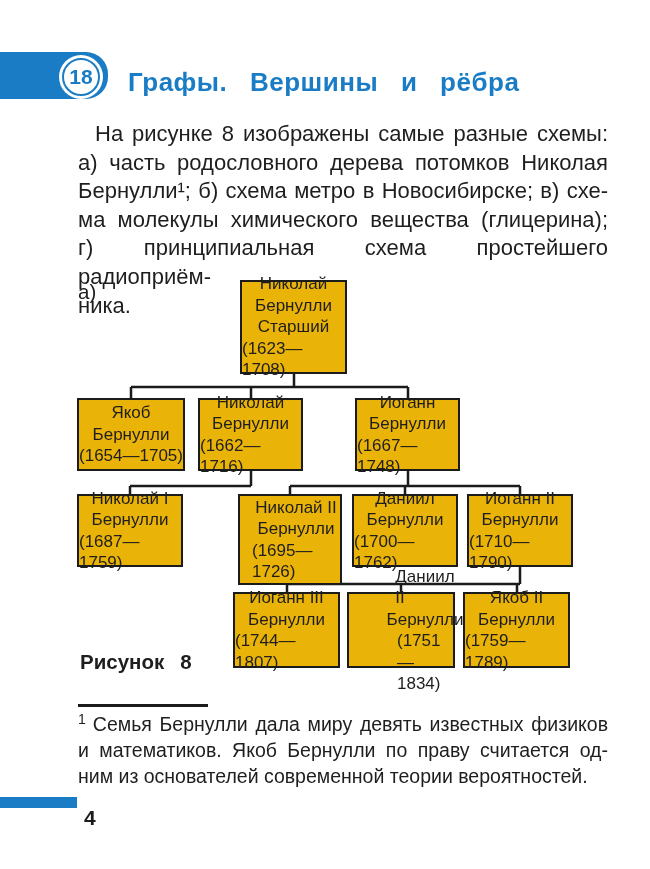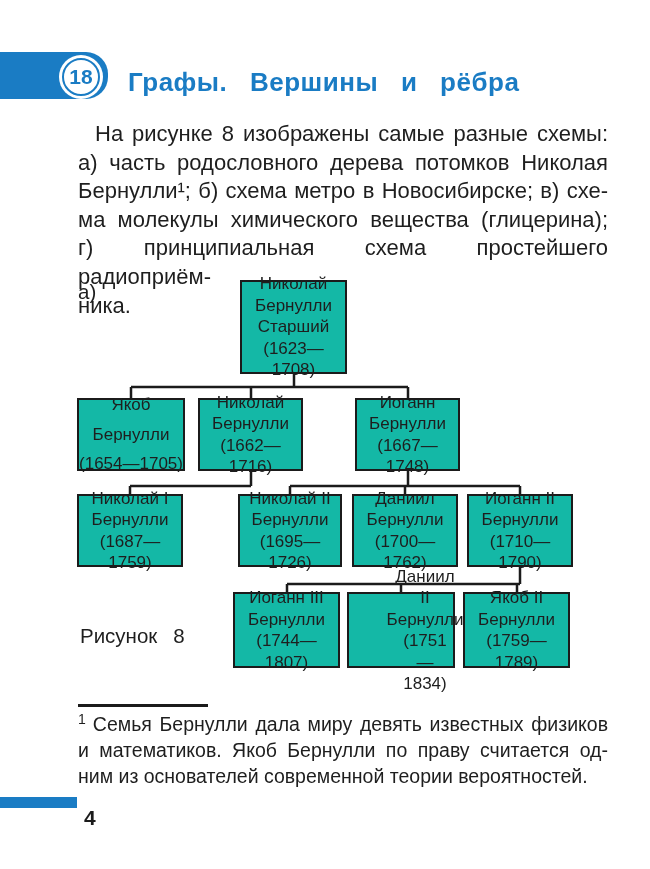--- a/index.html
+++ b/index.html
@@ -42,31 +42,31 @@
   .intro .line.first{padding-left:17px;}
   .intro .line.last{text-align-last:left;}
   
   .fig-label{
     position:absolute;left:78px;top:280px;
     font-size:20.5px;
   }
   .connectors{position:absolute;left:0;top:0;pointer-events:none;}
   .tbox{
     position:absolute;
-    background:#14b8a6;
+    background:#eab308;
     border:2.5px solid #1b1b1b;
     display:flex;flex-direction:column;
     align-items:center;justify-content:center;
-    text-align:center;
+    text-align:left;
     font-size:17px;line-height:21.5px;
     box-sizing:border-box;
   }
   .caption{
-    position:absolute;left:80px;top:624px;
-    font-size:20.5px;font-weight:normal;
+    position:absolute;left:80px;top:650px;
+    font-size:20.5px;font-weight:bold;
   }
   .caption .cap-num{margin-left:16px;}
   
   .fn-rule{
     position:absolute;left:78px;top:704px;
     width:130px;height:2.5px;background:#1b1b1b;
   }
   .footnote{
     position:absolute;left:78px;top:711px;width:530px;
     font-size:19.5px;line-height:26px;
@@ -115,42 +115,42 @@
       M520 567 V584 M287 584 H520 M287 584 V592 M401 584 V592 M517 584 V592"></path>
   </svg>
 
   <div class="tbox" style="left:240px;top:280px;width:107px;height:94px;">
     <div>Николай</div>
     <div>Бернулли</div>
     <div>Старший</div>
     <div>(1623—1708)</div>
   </div>
 
-  <div class="tbox" style="left:77px;top:398px;width:108px;height:73px;gap:8px;">
+  <div class="tbox" style="left:77px;top:398px;width:108px;height:73px;">
     <div>Якоб</div>
     <div>Бернулли</div>
     <div>(1654—1705)</div>
   </div>
   <div class="tbox" style="left:198px;top:398px;width:105px;height:73px;">
     <div>Николай</div>
     <div>Бернулли</div>
     <div>(1662—1716)</div>
   </div>
   <div class="tbox" style="left:355px;top:398px;width:105px;height:73px;">
     <div>Иоганн</div>
     <div>Бернулли</div>
     <div>(1667—1748)</div>
   </div>
 
   <div class="tbox" style="left:77px;top:494px;width:106px;height:73px;">
     <div>Николай I</div>
     <div>Бернулли</div>
     <div>(1687—1759)</div>
   </div>
-  <div class="tbox" style="left:238px;top:494px;width:104px;height:73px;">
+  <div class="tbox" style="left:238px;top:494px;width:104px;height:91px;padding-left:12px;">
     <div>Николай II</div>
     <div>Бернулли</div>
     <div>(1695—1726)</div>
   </div>
   <div class="tbox" style="left:352px;top:494px;width:106px;height:73px;">
     <div>Даниил</div>
     <div>Бернулли</div>
     <div>(1700—1762)</div>
   </div>
   <div class="tbox" style="left:467px;top:494px;width:106px;height:73px;">

